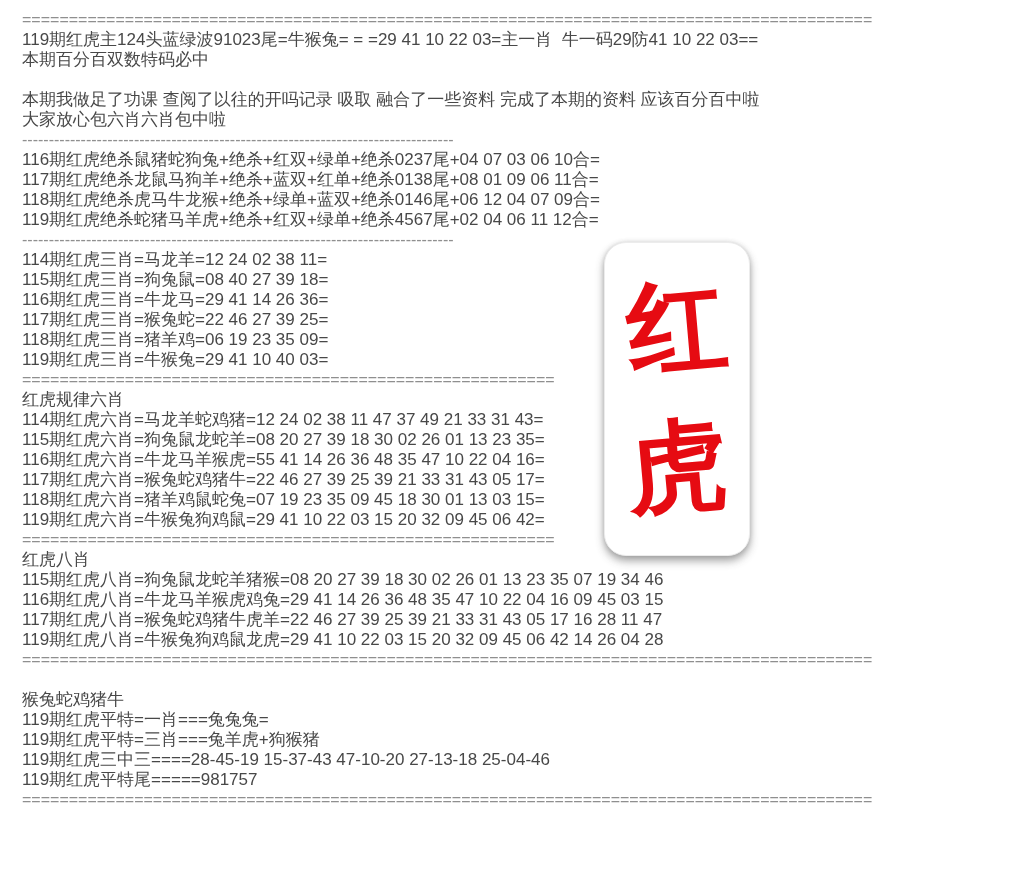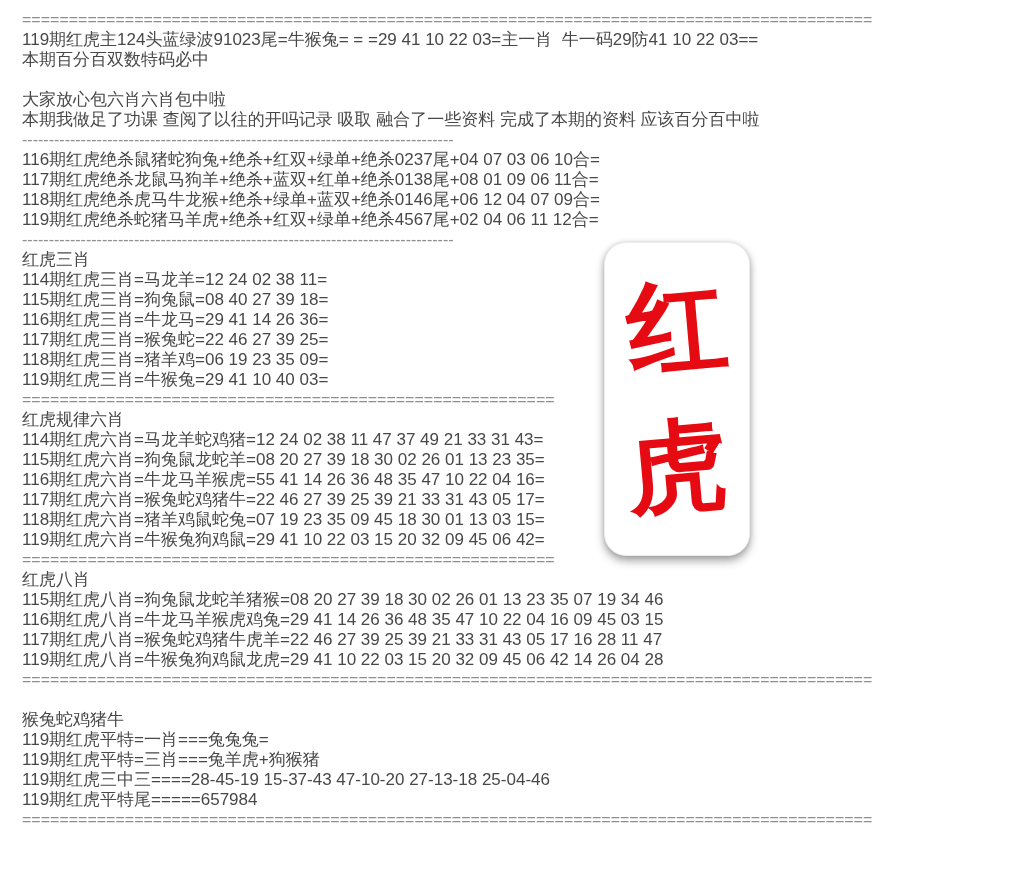--- a/index.html
+++ b/index.html
@@ -63,31 +63,30 @@
 </head>
 <body>
 
 <div class="page">
   <div class="content">
 
     <div class="line sep">===========================================================================================</div>
     <div class="line">119期红虎主124头蓝绿波91023尾=牛猴兔= = =29 41 10 22 03=主一肖  牛一码29防41 10 22 03==</div>
     <div class="line">本期百分百双数特码必中</div>
     <div class="line"></div>
+    <div class="line">本期我做足了功课 查阅了以往的开吗记录 吸取 融合了一些资料 完成了本期的资料 应该百分百中啦</div>
     <div class="line">大家放心包六肖六肖包中啦</div>
-    <div class="line">本期我做足了功课 查阅了以往的开吗记录 吸取 融合了一些资料 完成了本期的资料 应该百分百中啦</div>
 
     <div class="line sep">---------------------------------------------------------------------------------</div>
     <div class="line">116期红虎绝杀鼠猪蛇狗兔+绝杀+红双+绿单+绝杀0237尾+04 07 03 06 10合=</div>
     <div class="line">117期红虎绝杀龙鼠马狗羊+绝杀+蓝双+红单+绝杀0138尾+08 01 09 06 11合=</div>
     <div class="line">118期红虎绝杀虎马牛龙猴+绝杀+绿单+蓝双+绝杀0146尾+06 12 04 07 09合=</div>
     <div class="line">119期红虎绝杀蛇猪马羊虎+绝杀+红双+绿单+绝杀4567尾+02 04 06 11 12合=</div>
     <div class="line sep">---------------------------------------------------------------------------------</div>
 
-    <div class="line">红虎三肖</div>
     <div class="line">114期红虎三肖=马龙羊=12 24 02 38 11=</div>
     <div class="line">115期红虎三肖=狗兔鼠=08 40 27 39 18=</div>
     <div class="line">116期红虎三肖=牛龙马=29 41 14 26 36=</div>
     <div class="line">117期红虎三肖=猴兔蛇=22 46 27 39 25=</div>
     <div class="line">118期红虎三肖=猪羊鸡=06 19 23 35 09=</div>
     <div class="line">119期红虎三肖=牛猴兔=29 41 10 40 03=</div>
 
     <div class="line sep">=========================================================</div>
     <div class="line">红虎规律六肖</div>
     <div class="line">114期红虎六肖=马龙羊蛇鸡猪=12 24 02 38 11 47 37 49 21 33 31 43=</div>
@@ -103,21 +102,21 @@
     <div class="line">116期红虎八肖=牛龙马羊猴虎鸡兔=29 41 14 26 36 48 35 47 10 22 04 16 09 45 03 15</div>
     <div class="line">117期红虎八肖=猴兔蛇鸡猪牛虎羊=22 46 27 39 25 39 21 33 31 43 05 17 16 28 11 47</div>
     <div class="line">119期红虎八肖=牛猴兔狗鸡鼠龙虎=29 41 10 22 03 15 20 32 09 45 06 42 14 26 04 28</div>
 
     <div class="line sep">===========================================================================================</div>
     <div class="line"></div>
     <div class="line">猴兔蛇鸡猪牛</div>
     <div class="line">119期红虎平特=一肖===兔兔兔=</div>
     <div class="line">119期红虎平特=三肖===兔羊虎+狗猴猪</div>
     <div class="line">119期红虎三中三====28-45-19 15-37-43 47-10-20 27-13-18 25-04-46</div>
-    <div class="line">119期红虎平特尾=====657984</div>
+    <div class="line">119期红虎平特尾=====981757</div>
     <div class="line sep">===========================================================================================</div>
 
   </div>
 
   <div class="badge">
     <span class="badge-char">红</span>
     <span class="badge-char">虎</span>
   </div>
 </div>
 

